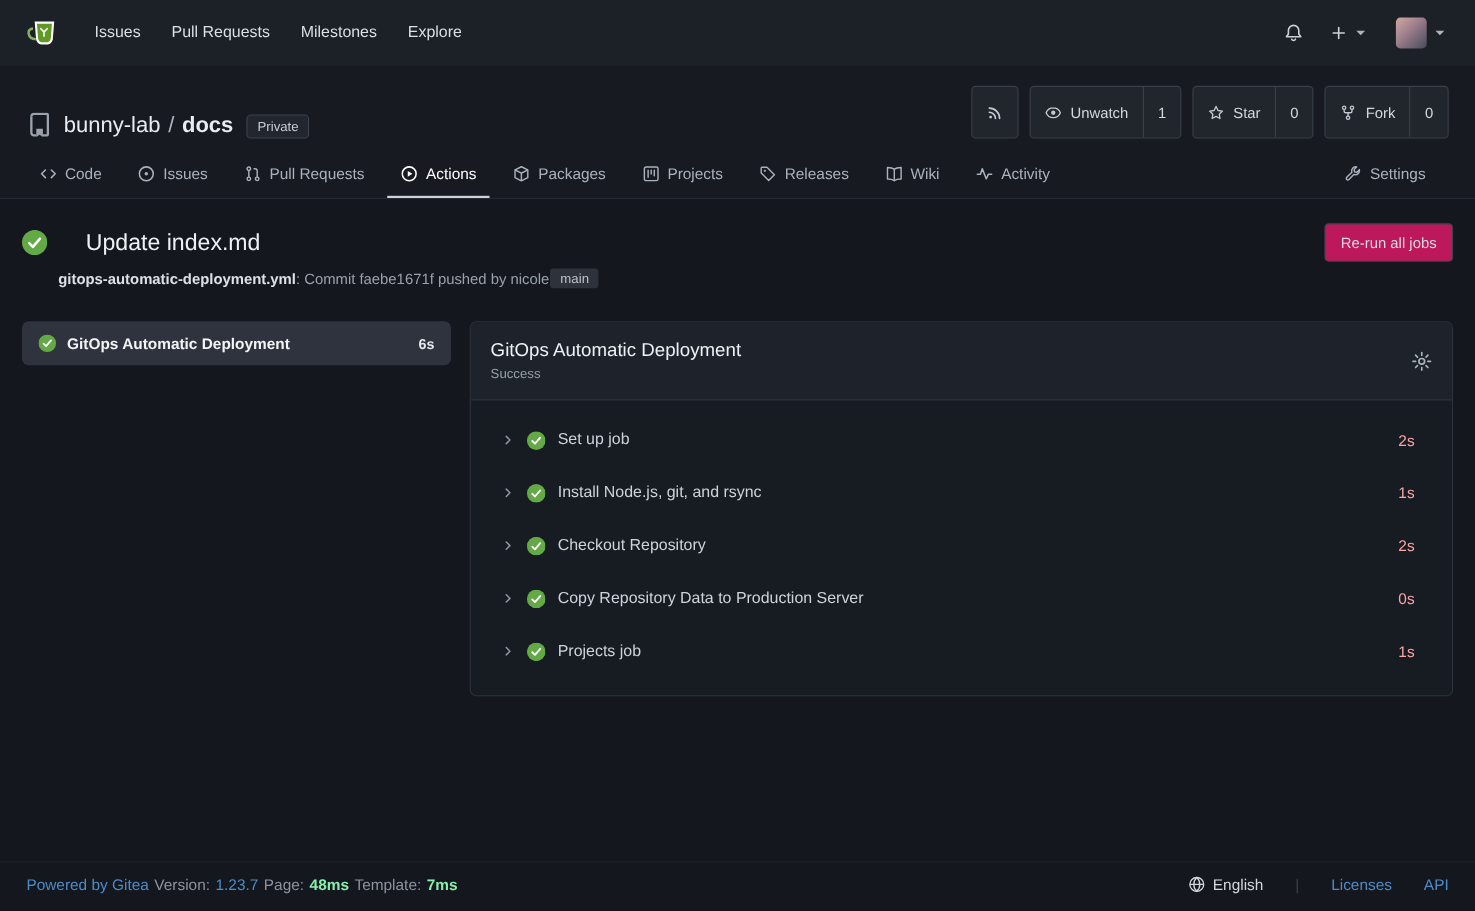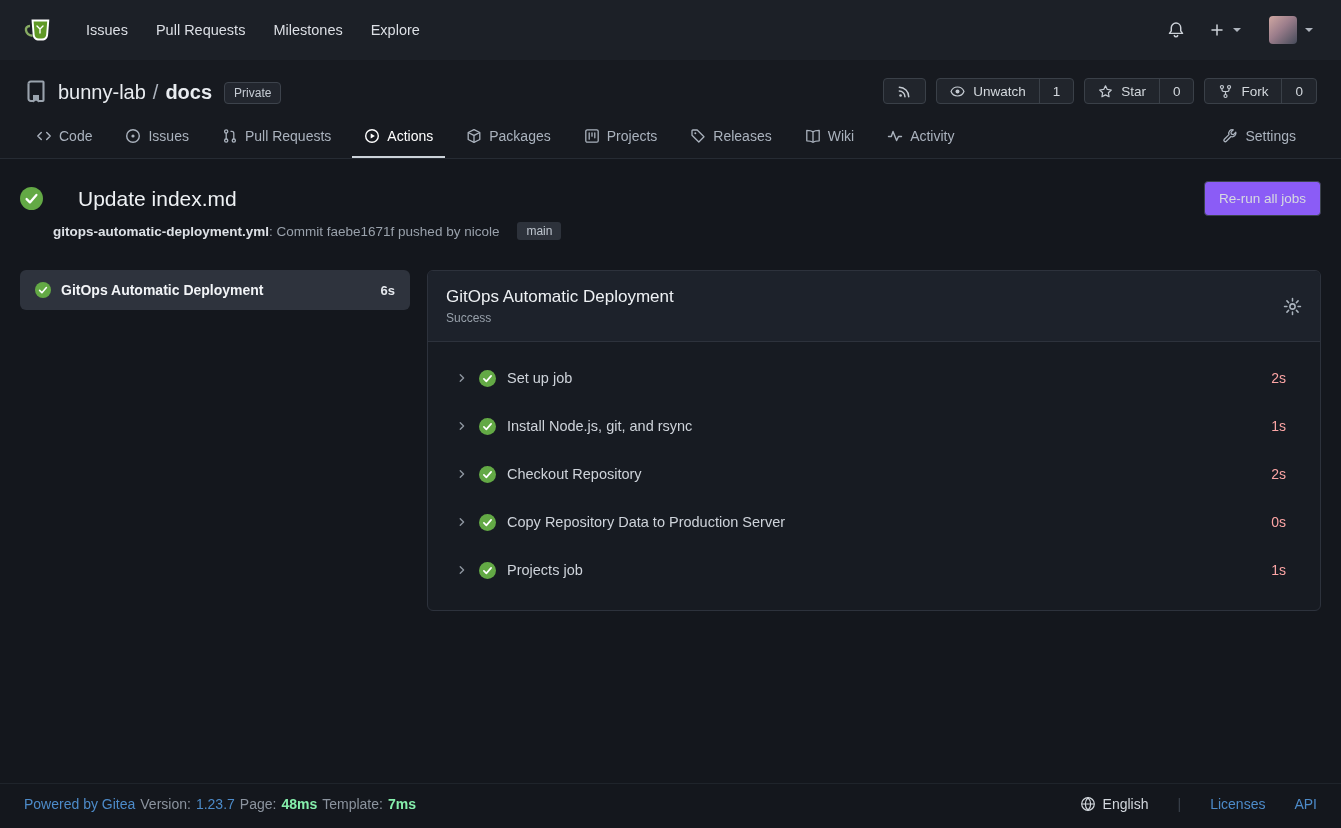--- a/index.html
+++ b/index.html
@@ -41,21 +41,21 @@
   .repo-owner { font-weight: 500; cursor: pointer; }
   .repo-sep { color: #aeb5bf; font-weight: 400; }
   .repo-name { font-weight: 600; cursor: pointer; }
   .vis-badge {
     margin-left: 12px; font-size: 12px; color: #c6ccd4;
     border: 1px solid #3d434c; background: #22262e;
     border-radius: 4px; padding: 3px 9px; cursor: default;
   }
   .repo-actions { margin-left: auto; display: flex; gap: 10px; }
   .btn-group {
-    display: flex; align-items: stretch; height: 26px;
+    display: flex; align-items: stretch; height: 48px;
     border: 1px solid #3a4048; border-radius: 4px;
     background: #21252c; overflow: hidden;
   }
   .btn-seg { display: flex; align-items: center; gap: 8px; padding: 0 13px; font-size: 13.5px; color: #d3d8dd; cursor: pointer; }
   .btn-seg + .btn-seg { border-left: 1px solid #3a4048; }
   .btn-seg svg { width: 15px; height: 15px; color: #c4cad1; }
 
   
   .repo-tabs { display: flex; align-items: flex-end; margin-top: 12px; }
   .tab {
@@ -66,25 +66,25 @@
   }
   .tab.active { color: #ffffff; border-bottom-color: #ccd2d9; }
   .tab-spacer { flex: 1; }
 
   
   .main { flex: 1; padding: 22px 20px 0; }
   .run-head { display: flex; align-items: center; }
   .run-check { width: 23px; height: 23px; margin-right: 10px; }
   .run-title { font-size: 21px; font-weight: 400; color: #eef1f4; margin-left: 25px; }
   .rerun-btn {
-    margin-left: auto; background: #8b5cf6; border: 1px solid #3c434d;
+    margin-left: auto; background: #be185d; border: 1px solid #3c434d;
     color: #d6dae0; font-size: 13.5px; padding: 9px 14px;
     border-radius: 4px; cursor: pointer; font-family: inherit;
   }
-  .run-sub { margin: 6px 0 0 33px; font-size: 13.5px; color: #99a1ab; display: flex; align-items: center; gap: 18px; }
+  .run-sub { margin: 6px 0 0 33px; font-size: 13.5px; color: #99a1ab; display: flex; align-items: center; gap: 1px; }
   .run-file { font-weight: 700; color: #dde1e6; cursor: pointer; }
   .branch-badge { background: #2d323b; color: #bdc4cd; padding: 2px 9px; border-radius: 3px; font-size: 12px; cursor: pointer; }
 
   
   .run-body { display: flex; gap: 17px; margin-top: 30px; align-items: flex-start; }
   .job-list { width: 390px; flex: 0 0 auto; }
   .job-item {
     display: flex; align-items: center; gap: 10px;
     background: #2e333d; border-radius: 6px; padding: 12px 15px; cursor: pointer;
   }

